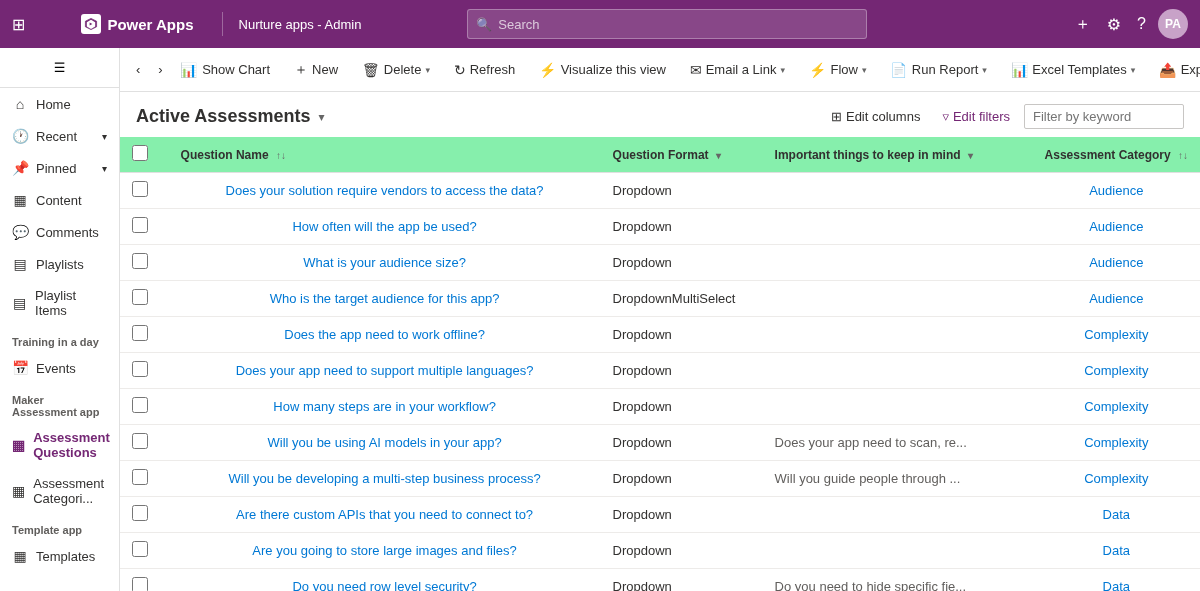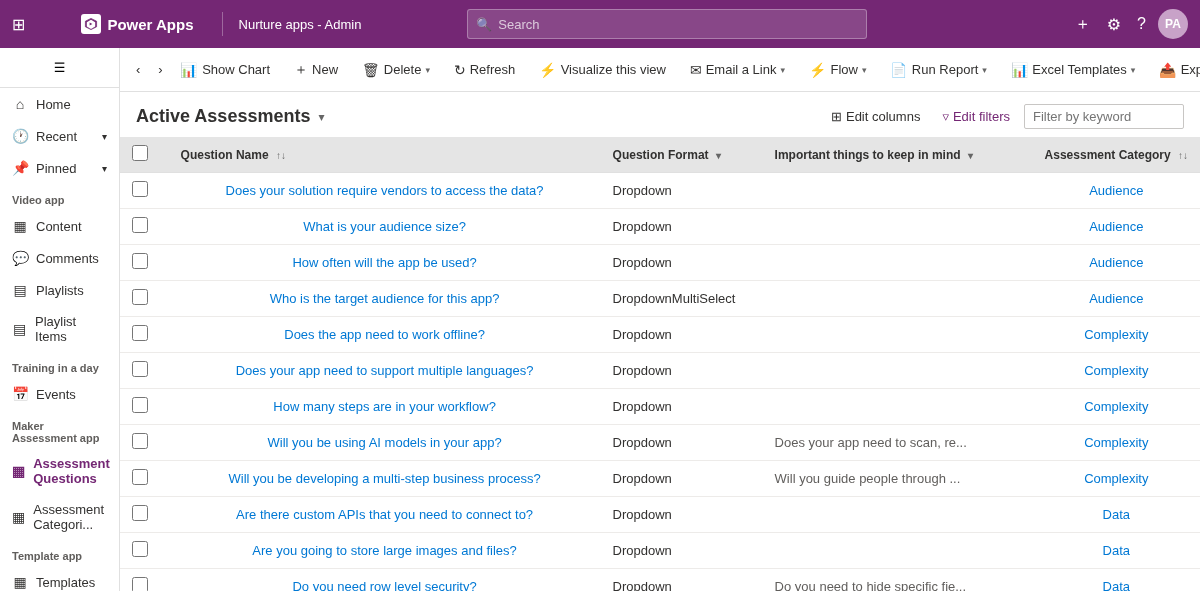--- a/index.html
+++ b/index.html
@@ -134,21 +134,21 @@
       border: 1px solid #c8c6c4;
       border-radius: 2px;
       padding: 4px 8px;
       font-size: 13px;
       outline: none;
       width: 160px;
     }
 
     
     .data-table { width: 100%; border-collapse: collapse; font-size: 13px; }
-    .data-table thead tr { border-bottom: 1px solid #e0e0e0; background: #e5e5e5; }
+    .data-table thead tr { border-bottom: 1px solid #e0e0e0; background: #86efac; }
     .data-table thead th {
       padding: 8px 12px;
       text-align: left;
       font-weight: 600;
       color: #323130;
       font-size: 12px;
       white-space: nowrap;
       cursor: pointer;
       user-select: none;
     }
@@ -213,21 +213,20 @@
       <span class="sidebar-icon">🕐</span>
       <span>Recent</span>
       <span class="expand-icon">▾</span>
     </div>
     <div class="sidebar-item">
       <span class="sidebar-icon">📌</span>
       <span>Pinned</span>
       <span class="expand-icon">▾</span>
     </div>
 
-    <div class="sidebar-section-label">Video app</div>
     <div class="sidebar-item">
       <span class="sidebar-icon">▦</span>
       <span>Content</span>
     </div>
     <div class="sidebar-item">
       <span class="sidebar-icon">💬</span>
       <span>Comments</span>
     </div>
     <div class="sidebar-item">
       <span class="sidebar-icon">▤</span>
@@ -377,30 +376,30 @@
       </td>
       <td class="col-name question-name" style="max-width:300px;overflow:hidden;text-overflow:ellipsis">Does your solution require vendors to access the data?</td>
       <td class="col-format">Dropdown</td>
       <td class="col-important" style="color:#605e5c;max-width:200px;overflow:hidden;text-overflow:ellipsis"></td>
       <td class="col-category category">Audience</td>
     </tr>
             <tr>
       <td class="col-check">
         <input type="checkbox" class="row-checkbox" style="">
       </td>
+      <td class="col-name question-name" style="max-width:300px;overflow:hidden;text-overflow:ellipsis">How often will the app be used?</td>
+      <td class="col-format">Dropdown</td>
+      <td class="col-important" style="color:#605e5c;max-width:200px;overflow:hidden;text-overflow:ellipsis"></td>
+      <td class="col-category category">Audience</td>
+    </tr>
+            <tr>
+      <td class="col-check">
+        <input type="checkbox" class="row-checkbox" style="">
+      </td>
       <td class="col-name question-name" style="max-width:300px;overflow:hidden;text-overflow:ellipsis">What is your audience size?</td>
-      <td class="col-format">Dropdown</td>
-      <td class="col-important" style="color:#605e5c;max-width:200px;overflow:hidden;text-overflow:ellipsis"></td>
-      <td class="col-category category">Audience</td>
-    </tr>
-            <tr>
-      <td class="col-check">
-        <input type="checkbox" class="row-checkbox" style="">
-      </td>
-      <td class="col-name question-name" style="max-width:300px;overflow:hidden;text-overflow:ellipsis">How often will the app be used?</td>
       <td class="col-format">Dropdown</td>
       <td class="col-important" style="color:#605e5c;max-width:200px;overflow:hidden;text-overflow:ellipsis"></td>
       <td class="col-category category">Audience</td>
     </tr>
             <tr>
       <td class="col-check">
         <input type="checkbox" class="row-checkbox" style="">
       </td>
       <td class="col-name question-name" style="max-width:300px;overflow:hidden;text-overflow:ellipsis">Who is the target audience for this app?</td>
       <td class="col-format">DropdownMultiSelect</td>

